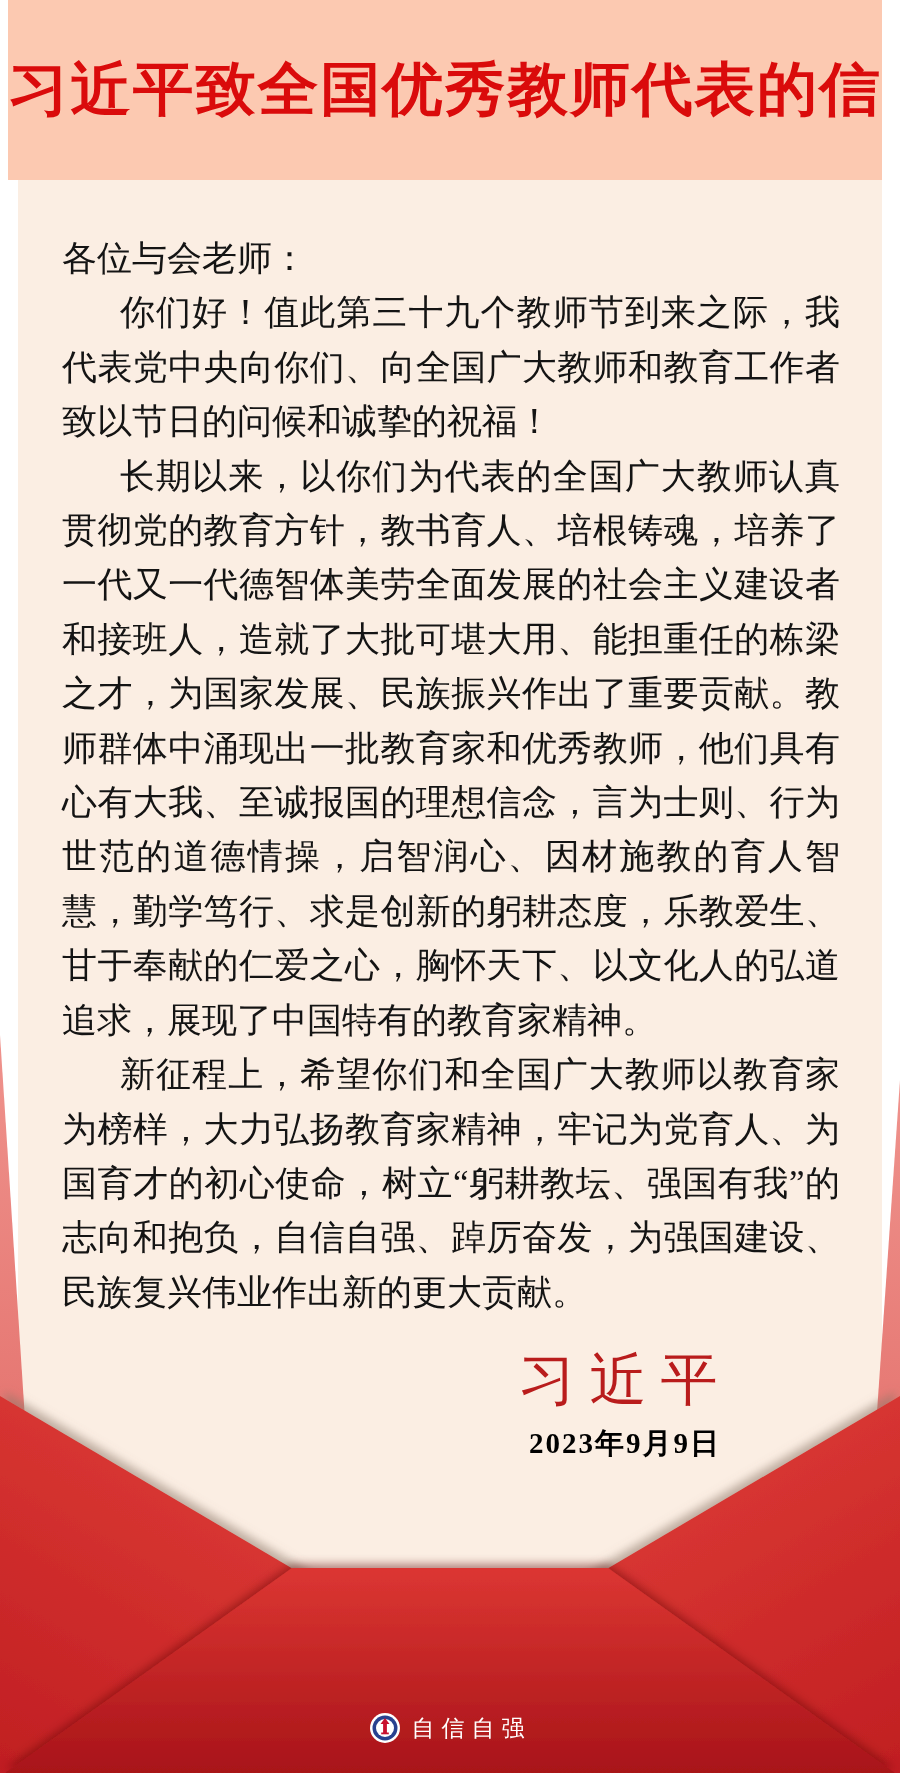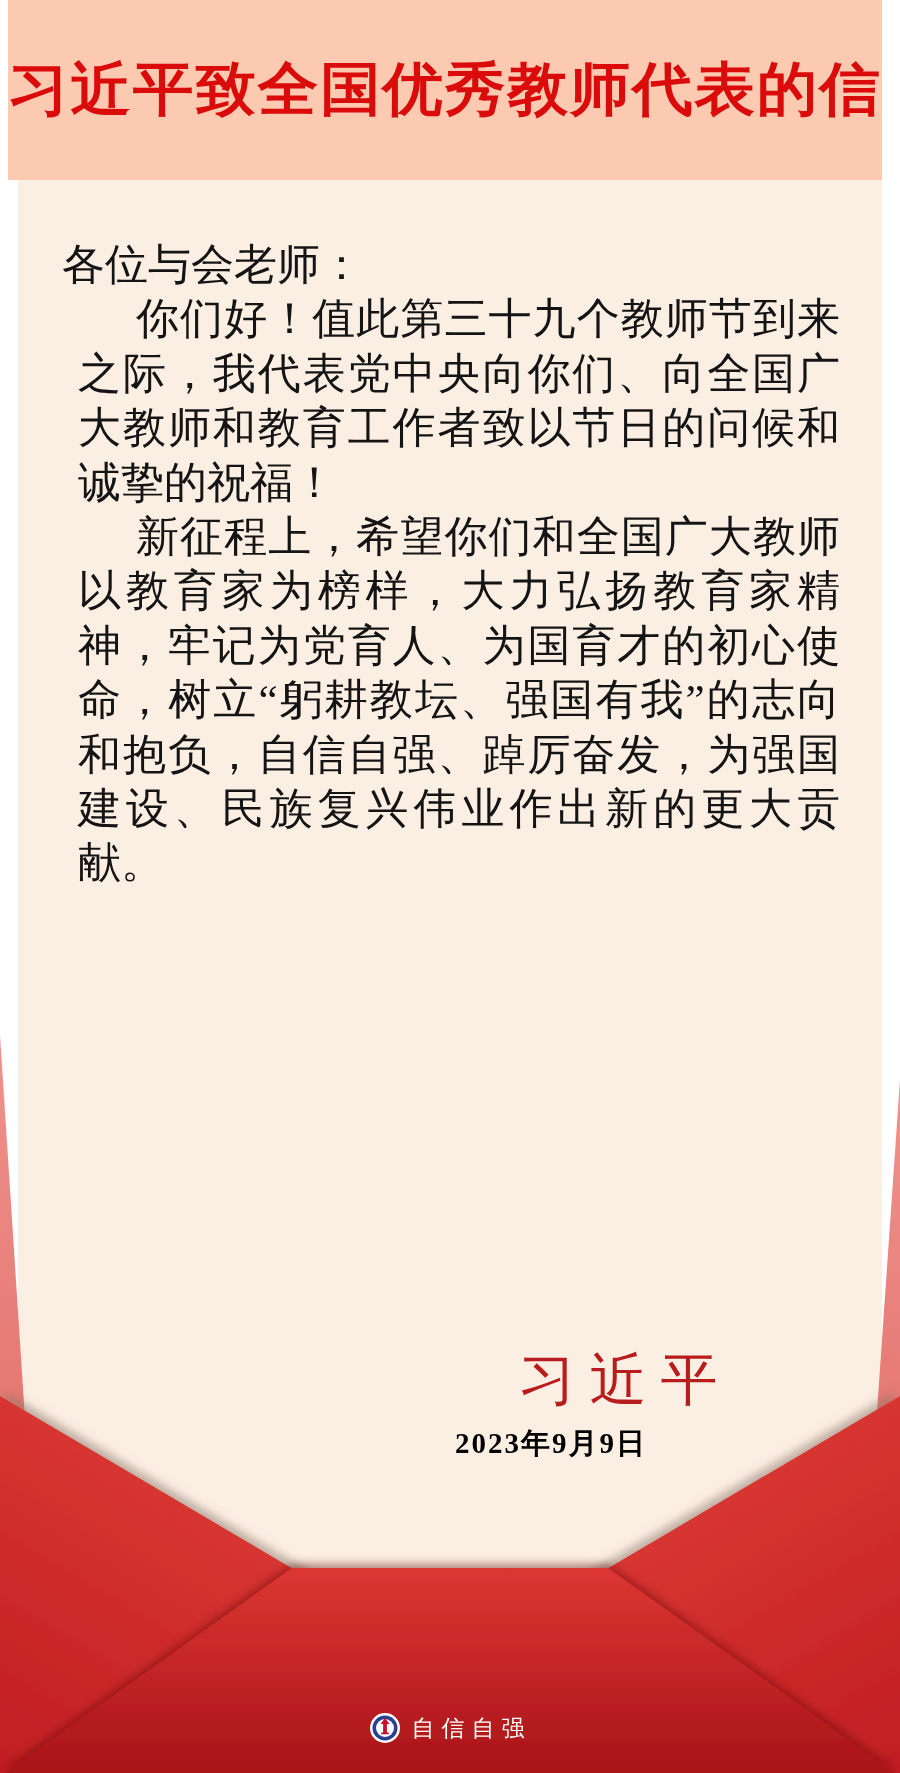--- a/index.html
+++ b/index.html
@@ -10,31 +10,31 @@
   .paper{position:absolute;left:18px;right:18px;top:0;bottom:80px;background:#fbeee3;}
   .banner{
     position:absolute;left:8px;right:18px;top:0;height:180px;background:#fcc9b1;
     display:flex;align-items:center;justify-content:center;
   }
   .banner-title{
     font-size:58px;font-weight:bold;color:#da0b0b;letter-spacing:2px;margin:0;
     transform:scaleX(1.04);transform-origin:center;white-space:nowrap;
   }
   .letter-body{
-    position:absolute;left:62px;right:60px;top:238px;
-    font-size:43px;line-height:54.4px;color:#141414;text-align:justify;
+    position:absolute;left:62px;right:60px;top:232px;
+    font-size:35px;line-height:54.4px;color:#141414;text-align:justify;
   }
   .letter-body p{margin:0;}
-  .letter-body p.indent{text-indent:58px;margin-left:16px;}
+  .letter-body p.indent{text-indent:58px;}
   .signature{
     position:absolute;left:455px;width:340px;top:1342px;text-align:center;
     font-size:57px;color:#b91c1c;letter-spacing:14px;font-weight:500;white-space:nowrap;
   }
   .sign-date{
-    position:absolute;left:455px;width:340px;top:1424px;
+    position:absolute;left:455px;width:340px;top:1424px;text-align:center;
     font-size:29px;color:#000;letter-spacing:2px;font-weight:bold;white-space:nowrap;
   }
   .envelope{position:absolute;left:0;top:993px;width:900px;height:780px;}
   .footer{
     position:absolute;left:0;top:1712px;width:900px;
     display:flex;align-items:center;justify-content:center;gap:11px;
   }
   .credit{color:#ffffff;font-size:23px;letter-spacing:7px;white-space:nowrap;}
 </style>
 </head>
@@ -44,20 +44,21 @@
 
   <div class="paper"></div>
 
   <div class="banner">
     <h1 class="banner-title">习近平致全国优秀教师代表的信</h1>
   </div>
 
   <div class="letter-body">
     <p>各位与会老师：</p>
     <p class="indent">你们好！值此第三十九个教师节到来之际，我代表党中央向你们、向全国广大教师和教育工作者致以节日的问候和诚挚的祝福！</p>
+    <p class="indent">长期以来，以你们为代表的全国广大教师认真贯彻党的教育方针，教书育人、培根铸魂，培养了一代又一代德智体美劳全面发展的社会主义建设者和接班人，造就了大批可堪大用、能担重任的栋梁之才，为国家发展、民族振兴作出了重要贡献。教师群体中涌现出一批教育家和优秀教师，他们具有心有大我、至诚报国的理想信念，言为士则、行为世范的道德情操，启智润心、因材施教的育人智慧，勤学笃行、求是创新的躬耕态度，乐教爱生、甘于奉献的仁爱之心，胸怀天下、以文化人的弘道追求，展现了中国特有的教育家精神。</p>
     <p class="indent">新征程上，希望你们和全国广大教师以教育家为榜样，大力弘扬教育家精神，牢记为党育人、为国育才的初心使命，树立“躬耕教坛、强国有我”的志向和抱负，自信自强、踔厉奋发，为强国建设、民族复兴伟业作出新的更大贡献。</p>
   </div>
 
   <div class="signature">习近平</div>
   <div class="sign-date">2023年9月9日</div>
 
   <svg class="envelope" viewBox="0 0 900 780" preserveAspectRatio="none">
     <defs>
       <linearGradient id="gSliverL" x1="0" y1="0" x2="0" y2="1">
         <stop offset="0" stop-color="#ef938d"></stop>

